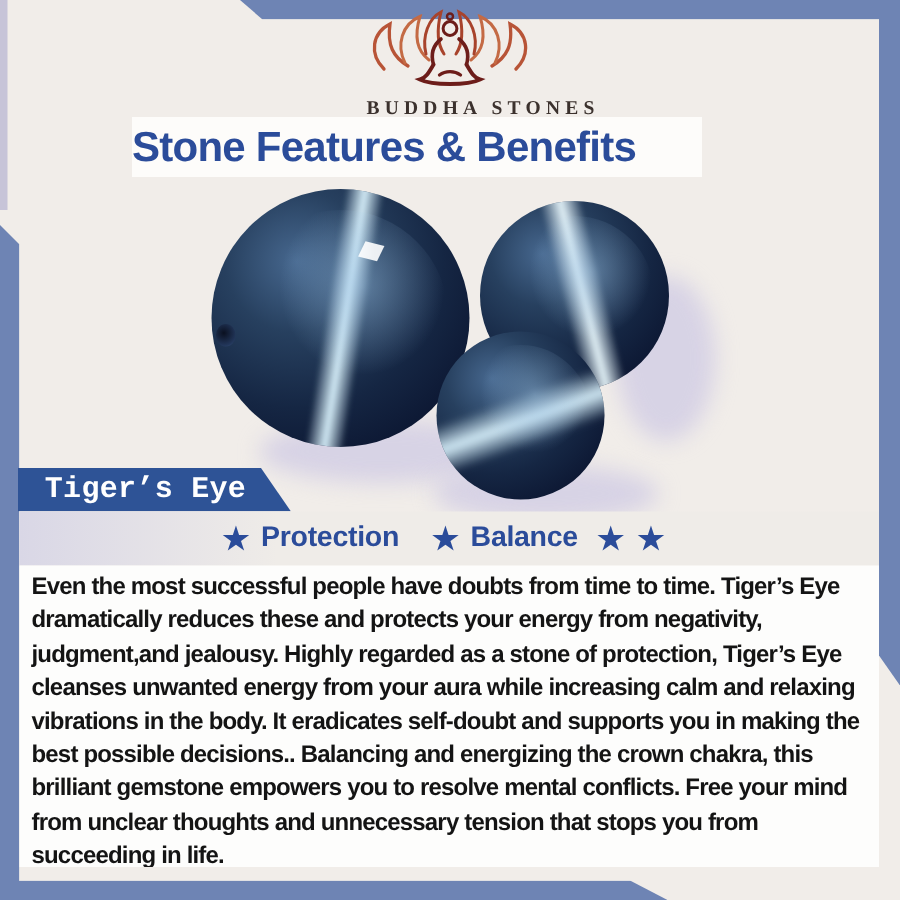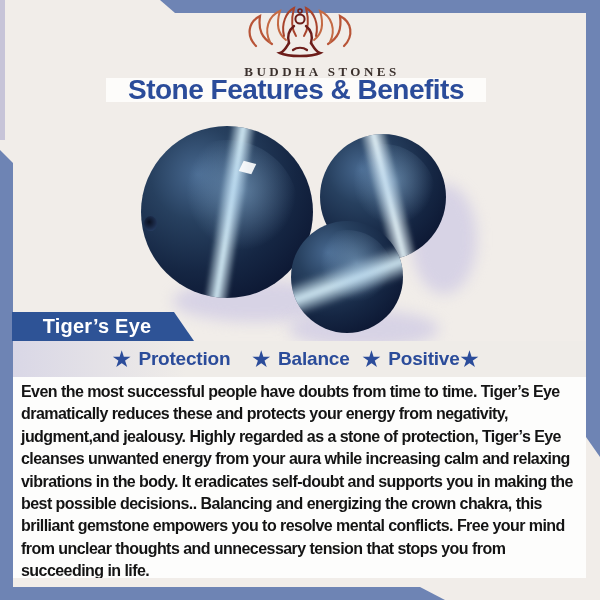--- a/index.html
+++ b/index.html
@@ -19,22 +19,22 @@
   .band-bottom{left:0;top:587px;width:445px;height:13px;
                clip-path:polygon(0 0,420px 0,100% 100%,0 100%);}
 
   
   .logo-wrap{left:0;top:6px;width:600px;text-align:center;}
   .logo-wrap svg{display:block;margin:0 auto;}
   .brand-name{margin-top:2px;font-family:"Liberation Serif",serif;
               font-size:13px;font-weight:600;letter-spacing:3.5px;color:#3b312d;padding-left:44px;}
 
   
-  .title-band{left:106px;top:78px;width:380px;height:24px;background:#fdfcfa;
-              display:flex;align-items:center;justify-content:center;}
+  .title-band{left:88px;top:78px;width:380px;height:40px;background:#fdfcfa;
+              display:flex;align-items:center;justify-content:flex-start;}
   .title-band span{font-size:28px;font-weight:800;letter-spacing:-0.5px;color:#2b4c9a;}
 
   
   .photo{left:13px;top:120px;width:573px;height:221px;}
   .sphere{position:absolute;border-radius:50%;overflow:hidden;
           background:radial-gradient(circle at 33% 28%, #47688f 0%, #27405f 28%, #152643 58%, #0b1530 85%, #091127 100%);}
   .sphere::before{content:"";position:absolute;left:44%;top:-12%;width:15%;height:124%;
           background:linear-gradient(90deg,rgba(170,210,240,0) 0%,rgba(220,245,255,.95) 50%,rgba(170,210,240,0) 100%);
           filter:blur(1.5px);}
   .sphere::after{content:"";position:absolute;left:8%;top:8%;width:84%;height:84%;border-radius:50%;
@@ -51,21 +51,21 @@
   .shadow-medium{left:398px;top:64px;width:66px;height:110px;}
   .shadow-small{left:276px;top:190px;width:150px;height:38px;}
   .bead-hole{position:absolute;left:131px;top:96px;width:13px;height:15px;border-radius:50%;
              background:radial-gradient(circle at 40% 40%, #0a1020 0%, #22365a 70%, #3a557e 100%);}
   .glint{position:absolute;left:228px;top:42px;width:13px;height:11px;background:rgba(255,255,255,.9);
          transform:rotate(14deg) skewX(-12deg);}
 
   
   .stone-banner{left:12px;top:312px;width:182px;height:29px;background:#2e5396;
                 clip-path:polygon(0 0,89% 0,100% 100%,0 100%);
-                display:flex;align-items:center;justify-content:center;}
+                display:flex;align-items:center;justify-content:center;font-family:Liberation Mono, monospace;}
   .stone-banner span{color:#fff;font-size:20px;font-weight:800;letter-spacing:0.2px;padding-right:12px;}
 
   
   .benefits-band{left:13px;top:341px;width:573px;height:36px;
                  background:linear-gradient(90deg,#d9d7e6 0%,#efece8 30%,#efece8 100%);
                  display:flex;align-items:center;justify-content:center;}
   .benefits-band .b-item{display:flex;align-items:center;color:#2b4c9a;
                          font-size:19px;font-weight:800;letter-spacing:-0.2px;}
   .b-item .star{margin-right:8px;font-size:20px;}
   .b-item:nth-child(1){margin-right:22px;}
@@ -130,21 +130,20 @@
   <span class="b-item">
     <span class="star">★</span>
     <span>Protection</span>
   </span>
   <span class="b-item">
     <span class="star">★</span>
     <span>Balance</span>
   </span>
   <span class="b-item">
     <span class="star">★</span>
-    <span>Positive</span>
   </span>
   <span class="b-item">
     <span class="star">★</span>
   </span>
 </div>
 
 <div class="abs desc-box">
   <div class="desc-text">Even the most successful people have doubts from time to time. Tiger’s Eye dramatically reduces these and protects your energy from negativity, judgment,and jealousy. Highly regarded as a stone of protection, Tiger’s Eye cleanses unwanted energy from your aura while increasing calm and relaxing vibrations in the body. It eradicates self-doubt and supports you in making the best possible decisions.. Balancing and energizing the crown chakra, this brilliant gemstone empowers you to resolve mental conflicts. Free your mind from unclear thoughts and unnecessary tension that stops you from succeeding in life.</div>
 </div>
 

